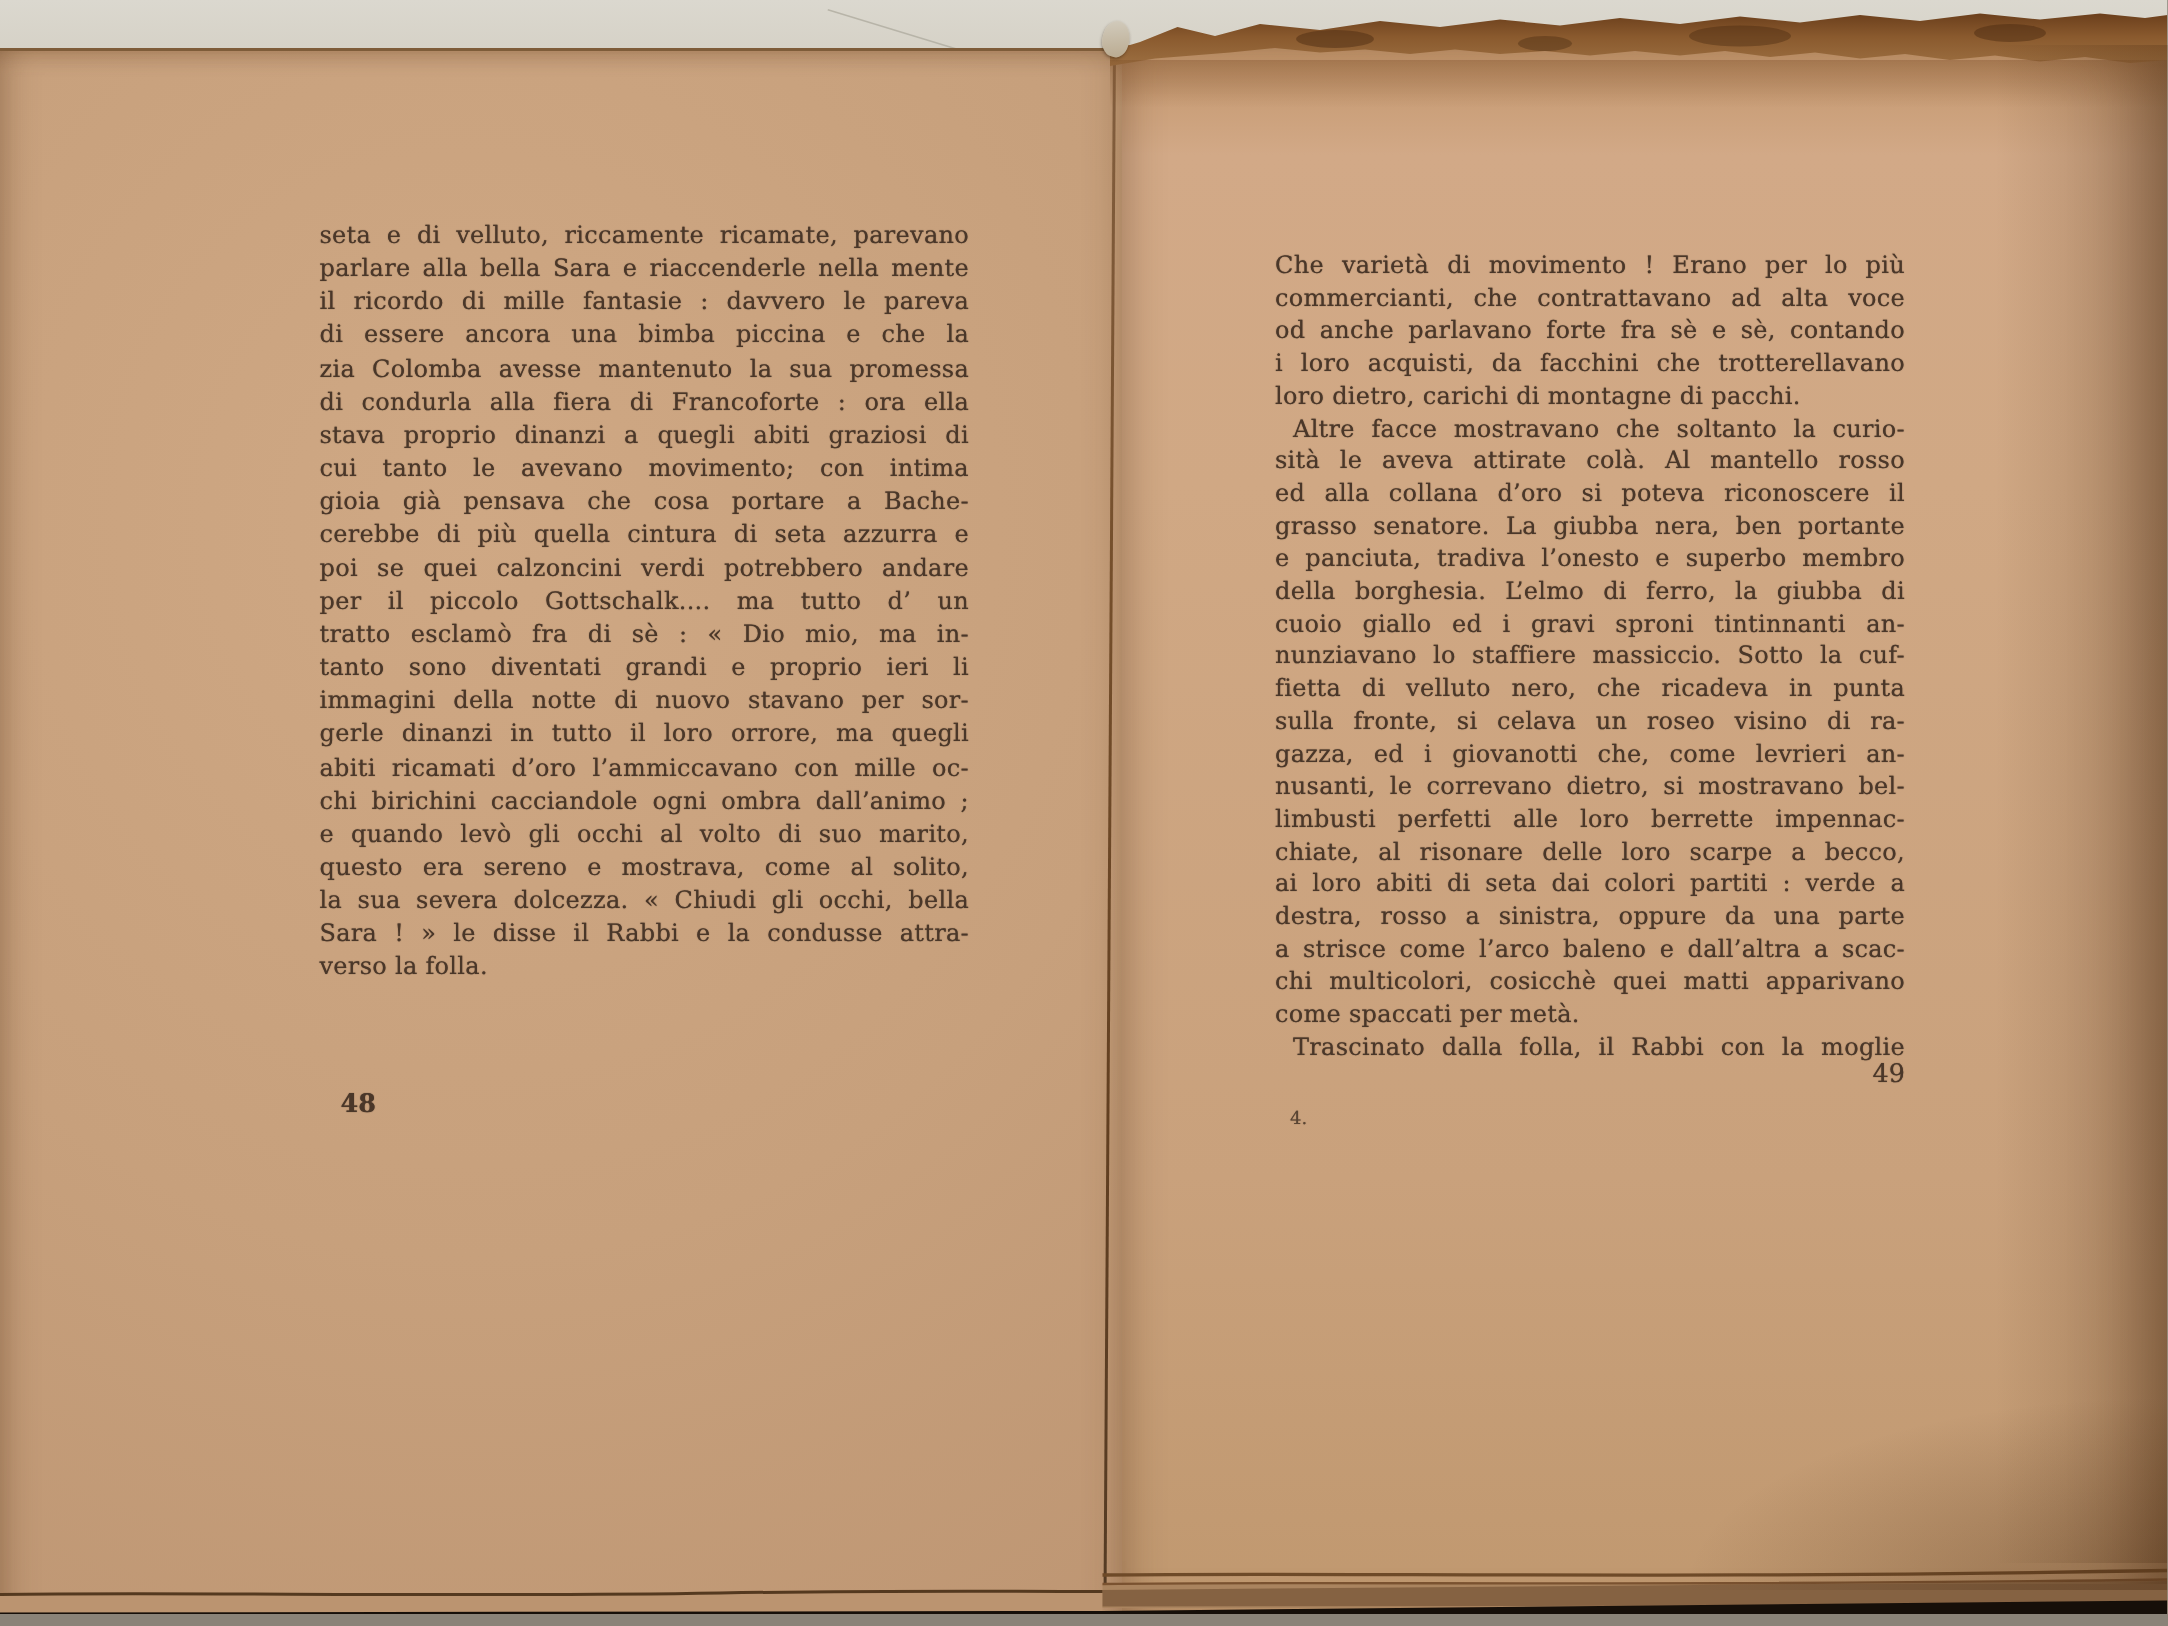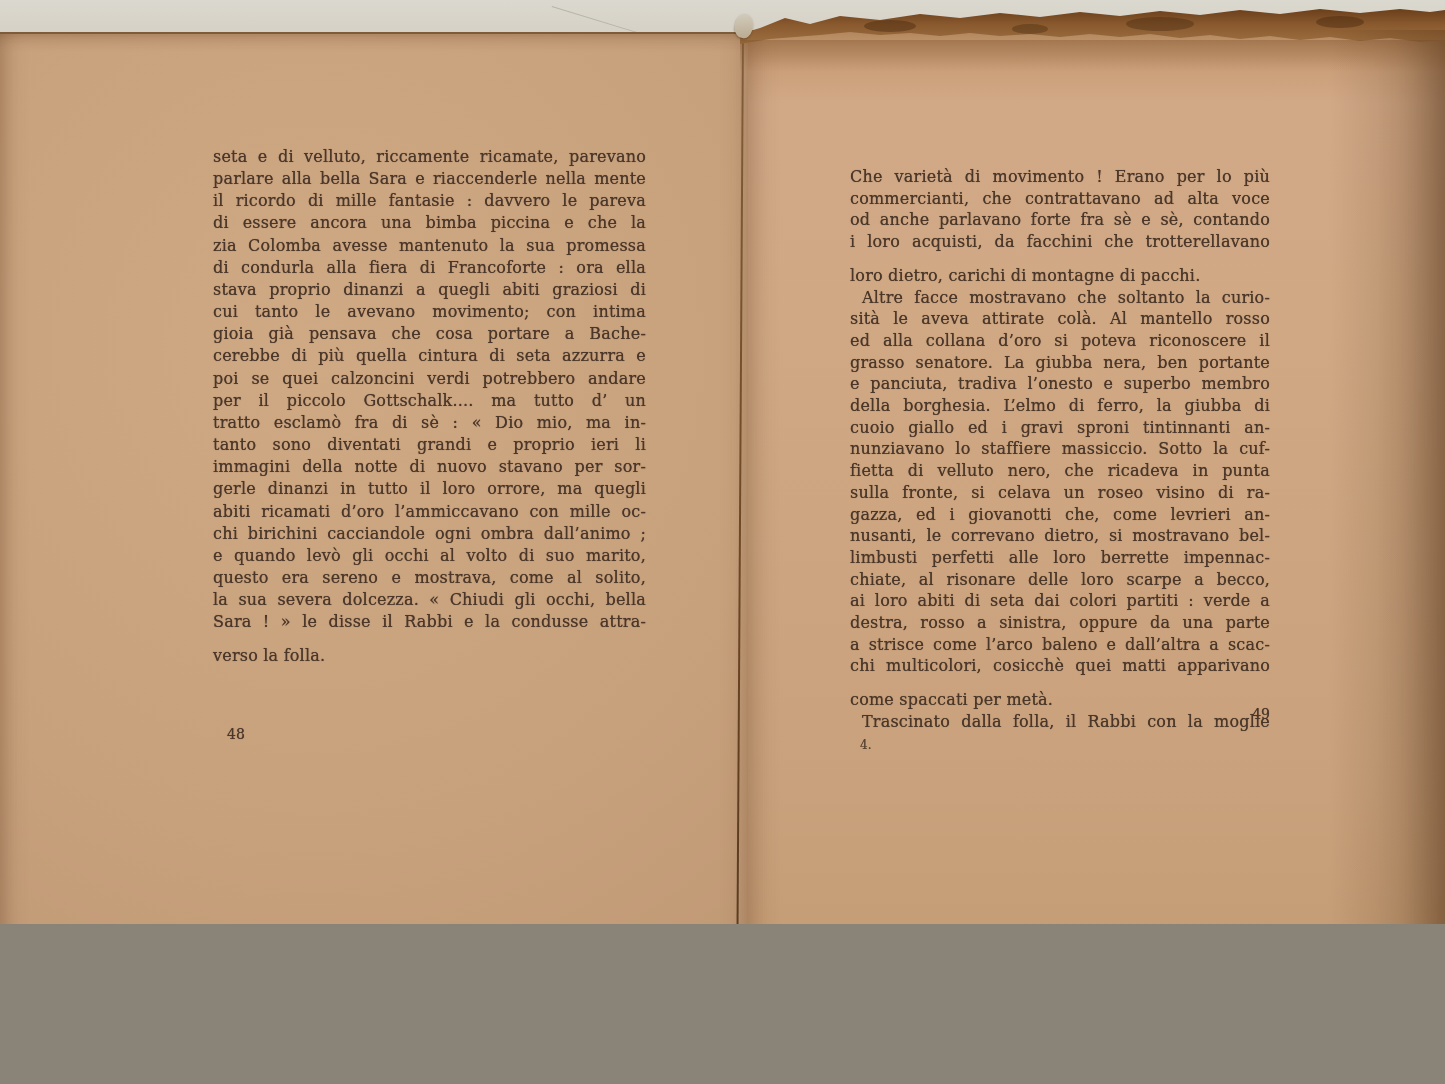--- a/index.html
+++ b/index.html
@@ -1,18 +1,18 @@
 <!DOCTYPE html>
 <html><head>
 <meta charset="utf-8">
 <style>
   html,body{margin:0;padding:0;background:#8a8378;}
   #photo{
     position:relative;
-    width:1445px;height:924px;
+    width:1445px;height:1076px;
     overflow:hidden;
     background:linear-gradient(180deg,#dbd8cf 0%,#d6d2c7 3%,#d2cec3 6%,#cfcabe 100%);
     font-family:"DejaVu Serif", serif;
   }
   
   .page{position:absolute;}
   #left-page{
     left:0;top:32px;width:748px;height:1046px;
     background:radial-gradient(ellipse 120% 90% at 42% 30%, #cfa884 0%, #c7a07c 52%, #bc9471 100%);
     border-top:2px solid #7e5c39;
@@ -59,27 +59,27 @@
   .page-text{
     position:absolute;z-index:5;
     color:#4a3729;
     font-size:16px;
     letter-spacing:0.2px;
     text-shadow:0 0 0.7px rgba(74,55,41,0.85);
   }
   #left-text{left:213px;top:146px;width:433px;line-height:22.15px;}
   #right-text{left:850px;top:166px;width:420px;line-height:21.7px;}
   .line{text-align:justify;text-align-last:justify;white-space:nowrap;}
-  .line.pe{text-align-last:left;margin-top:12px;}
+  .line.pe{text-align-last:left;}
   .line.ps{text-indent:12px;}
   .folio{
-    position:absolute;z-index:5;color:#4a3729;font-size:14px;
+    position:absolute;z-index:5;color:#4a3729;font-size:17px;
     text-shadow:0 0 0.7px rgba(74,55,41,0.85);
   }
-  #folio-left{left:227px;top:726px;}
+  #folio-left{left:227px;top:726px;font-weight:bold;}
   #folio-right{left:1170px;top:706px;width:100px;text-align:right;}
   #signature{
     position:absolute;left:860px;top:738px;z-index:5;
     color:#5a4533;font-size:12px;
     text-shadow:0 0 0.6px rgba(90,69,51,0.8);
   }
   
   #bottom-edges{position:absolute;left:0;top:1038px;width:1445px;height:46px;z-index:6;}
   
   #shade-bottom-right{

